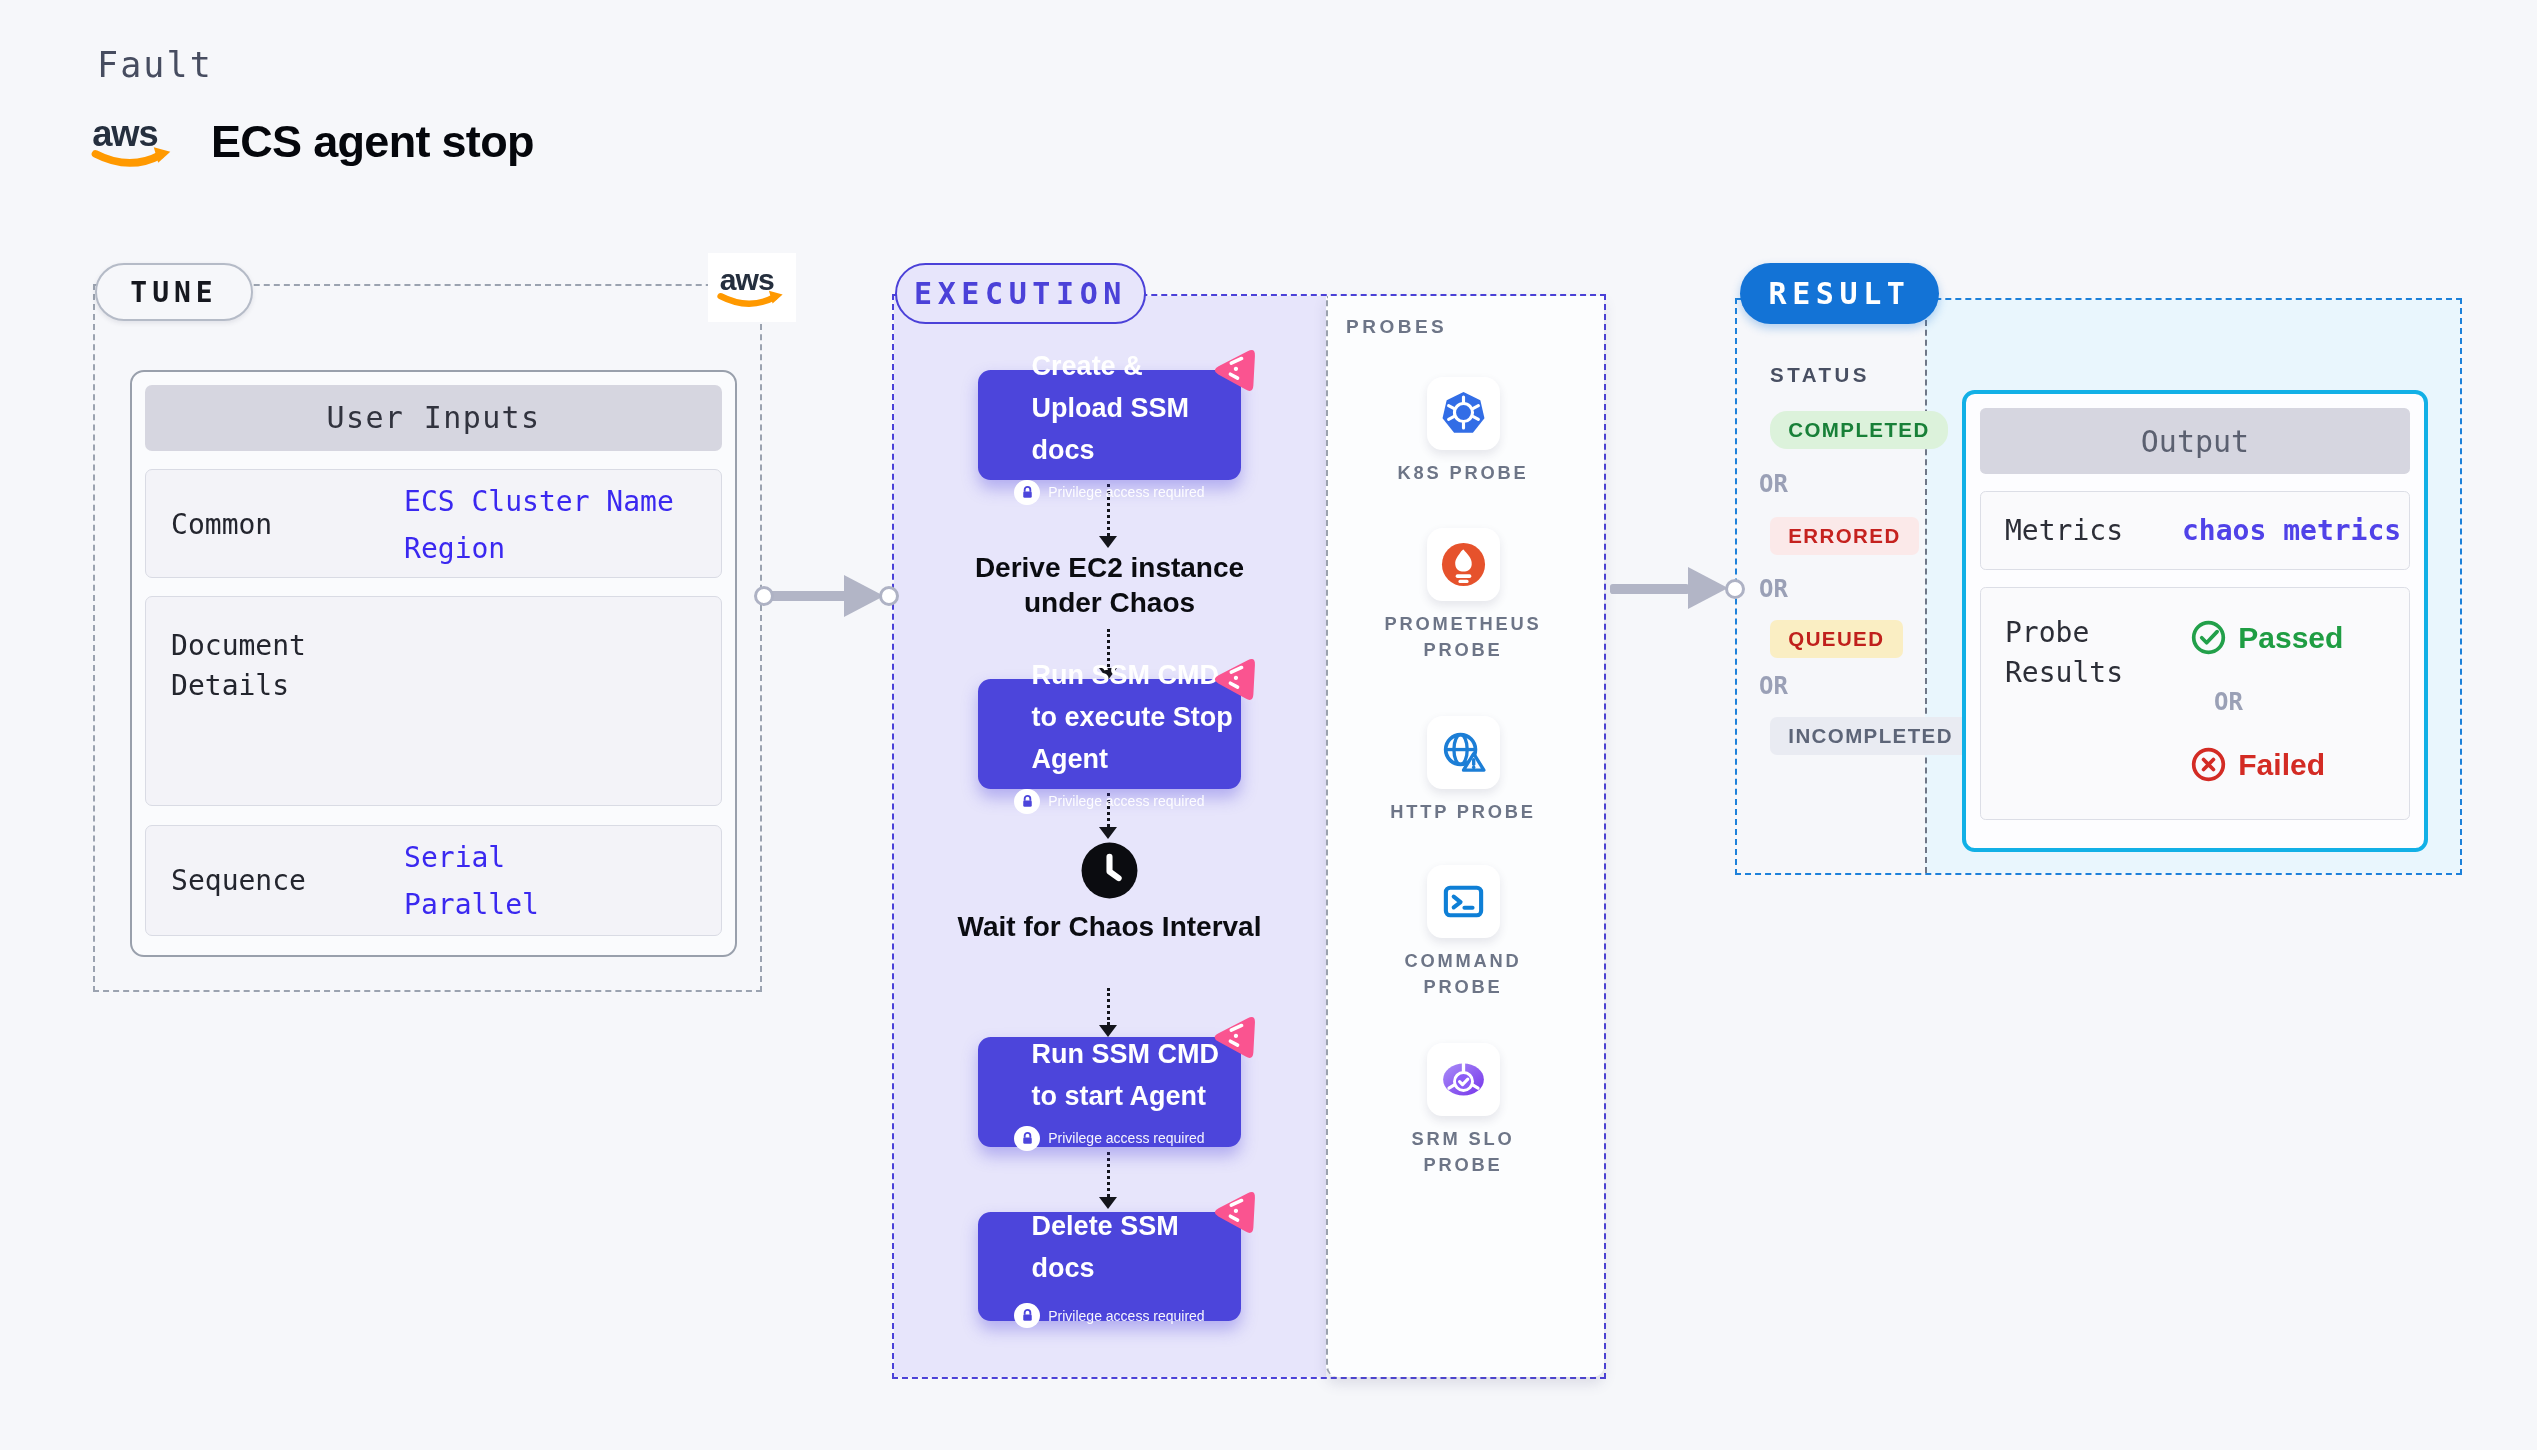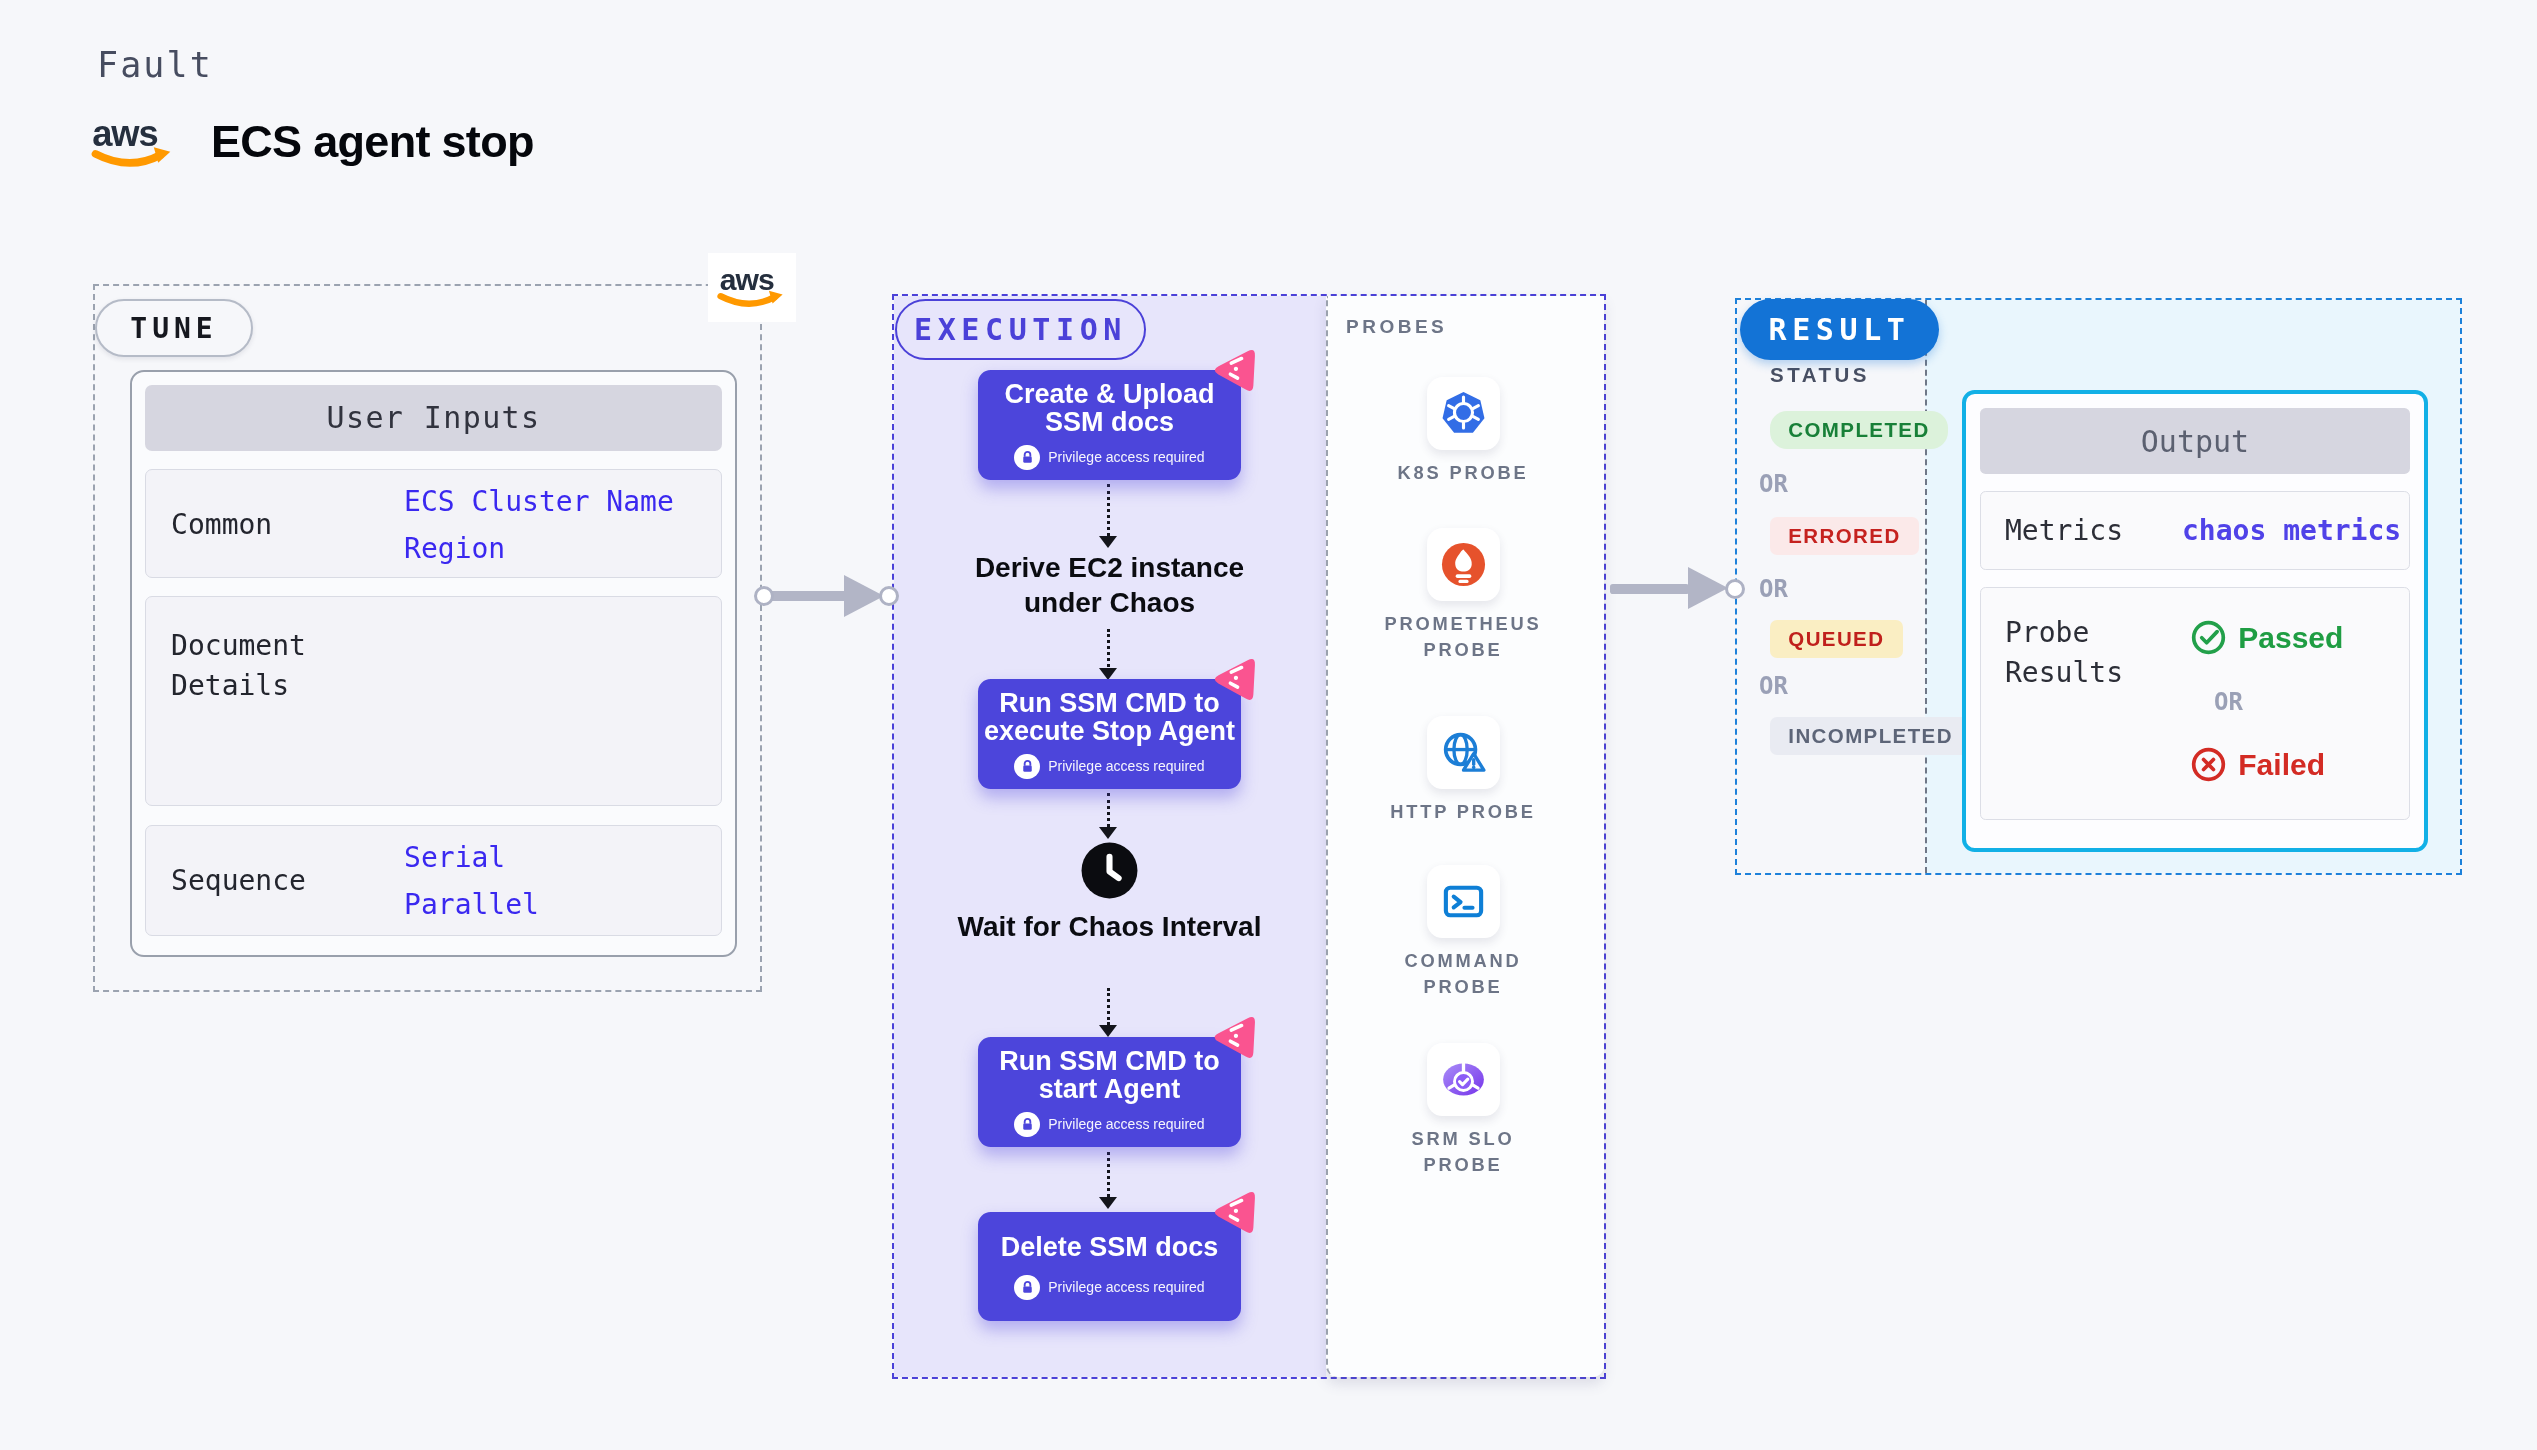--- a/index.html
+++ b/index.html
@@ -9,21 +9,21 @@
   .abs{position:absolute;}
 
   
   .kicker{left:97px;top:45px;font-family:"DejaVu Sans Mono",monospace;font-size:35px;
           color:#474d60;letter-spacing:2.1px;}
   .header-logo{left:90px;top:113px;width:88px;height:62px;}
   .page-title{left:195px;top:116px;font-weight:700;font-size:45px;color:#05070c;letter-spacing:-0.7px;margin-left:16px;}
 
   
   .pill{position:absolute;border-radius:32px;display:flex;align-items:center;justify-content:center;
-        font-family:"DejaVu Sans Mono",monospace;font-weight:700;z-index:6;box-sizing:border-box;margin-top:36px;}
+        font-family:"DejaVu Sans Mono",monospace;font-weight:700;z-index:6;box-sizing:border-box;}
   .tune-pill{left:95px;top:263px;width:158px;height:58px;background:#f6f7fa;border:2.1px solid #b5bbc7;
              color:#16181f;font-size:28px;letter-spacing:5px;box-shadow:0 2.1px 5.6px rgba(40,40,70,.10);}
   .exec-pill{left:895px;top:263px;width:251px;height:61px;background:#e7e5fb;border:2.8px solid #4b41d8;
              color:#4b41d8;font-size:30px;letter-spacing:5.6px;}
   .res-pill{left:1740px;top:263px;width:199px;height:61px;background:#1373d6;color:#ffffff;
             font-size:30px;letter-spacing:5.6px;box-shadow:0 4.2px 10px rgba(19,115,214,.30);}
 
   
   .tune-box{left:93px;top:284px;width:669px;height:708px;border:2.1px dashed #9ba3b0;box-sizing:border-box;}
   .aws-corner{left:708px;top:253px;width:88px;height:69px;background:#ffffff;z-index:5;
@@ -54,21 +54,21 @@
 
   
   .exec-box{left:892px;top:294px;width:714px;height:1085px;border:2.8px dashed #4b41d8;box-sizing:border-box;}
   .exec-fill{position:absolute;left:0;top:0;bottom:0;width:432px;background:#e7e5fb;}
   .probes-panel{position:absolute;left:432px;top:0;bottom:0;right:0;background:#fcfdfe;
                 border-left:2.1px dashed #9aa1ad;border-radius:0 0 11.3px 11.3px;box-sizing:border-box;
                 box-shadow:0 7px 12.7px rgba(90,90,130,.16);}
   .flow-btn{position:absolute;left:978px;width:263px;background:#4c45db;border-radius:12.7px;color:#fff;
             box-shadow:0 8.5px 15.5px rgba(81,69,220,.35);display:flex;flex-direction:column;
             align-items:center;justify-content:center;z-index:3;box-sizing:border-box;cursor:pointer;}
-  .flow-btn .t{font-weight:700;font-size:27px;line-height:28px;text-align:center;padding:0 5.6px;}
+  .flow-btn .t{font-weight:700;font-size:27px;line-height:42px;padding:0 5.6px;margin-left:48px;}
   .priv{display:flex;align-items:center;gap:8.5px;margin-top:8.5px;}
   .lock-badge{width:25.4px;height:25.4px;border-radius:50%;background:#ffffff;display:flex;
               align-items:center;justify-content:center;}
   .priv-text{font-size:14px;color:rgba(255,255,255,.95);}
   .chaos{position:absolute;top:-24px;right:-21px;width:54px;height:54px;transform:rotate(-6deg);}
   .vconn{position:absolute;left:1107px;width:0;border-left:3.5px dotted #14151b;}
   .vhead{position:absolute;left:1099px;width:0;height:0;border-left:9.2px solid transparent;
          border-right:9.2px solid transparent;border-top:12.7px solid #14151b;}
   .flow-text{position:absolute;left:947px;width:325px;text-align:center;font-weight:700;
              font-size:28px;line-height:35px;color:#0b0c11;}

